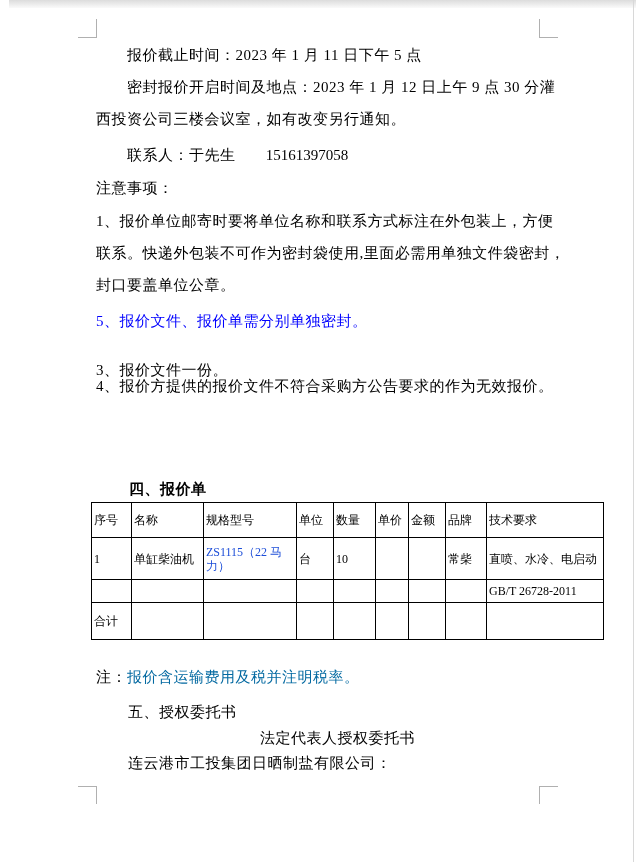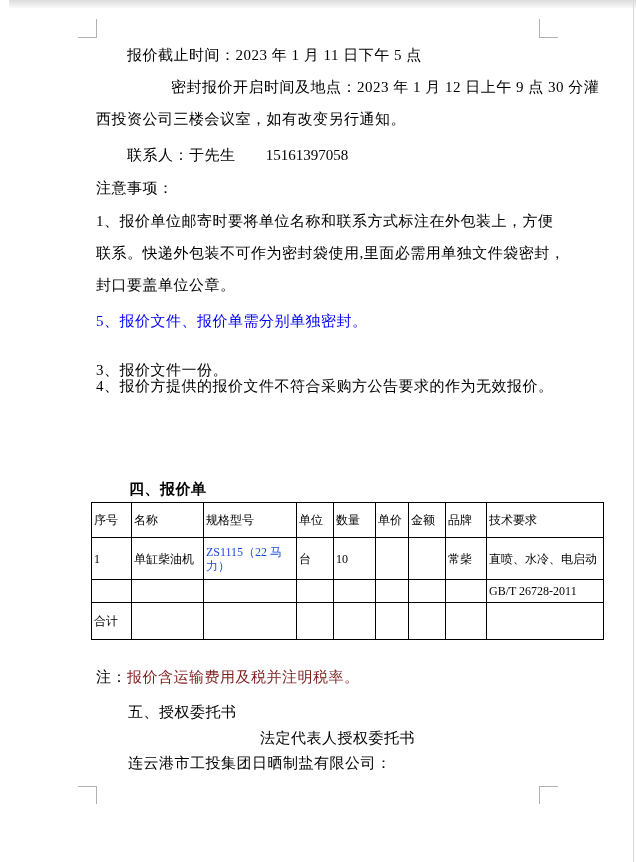--- a/index.html
+++ b/index.html
@@ -17,25 +17,25 @@
   .m-tl-h{left:78px;top:37px;width:19px;height:1px;}
   .m-tr-v{left:539px;top:19px;width:1px;height:19px;}
   .m-tr-h{left:539px;top:37px;width:19px;height:1px;}
   .m-bl-h{left:78px;top:786px;width:19px;height:1px;}
   .m-bl-v{left:96px;top:786px;width:1px;height:18px;}
   .m-br-h{left:539px;top:786px;width:19px;height:1px;}
   .m-br-v{left:539px;top:786px;width:1px;height:18px;}
 
   .line{position:absolute;font-size:15px;line-height:19px;letter-spacing:0.5px;white-space:nowrap;}
   .blue{color:#0000ff;}
-  .red{color:#7f1d1d;}
+  .red{color:#0369a1;}
   .bold{font-weight:bold;}
 
   .l-deadline{left:127px;top:46px;}
-  .l-open1{left:127px;top:78px;margin-left:44px;}
+  .l-open1{left:127px;top:78px;}
   .l-open2{left:96px;top:110px;}
   .l-contact{left:127px;top:146px;}
   .l-contact .phone{margin-left:26px;letter-spacing:0;}
   .l-notice{left:96px;top:179px;}
   .l-item1a{left:96px;top:212px;}
   .l-item1b{left:96px;top:244px;}
   .l-item1c{left:96px;top:276px;}
   .l-item2{left:96px;top:312px;}
   .l-item3{left:96px;top:345px;margin-top:16px;}
   .l-item4{left:96px;top:377px;}

